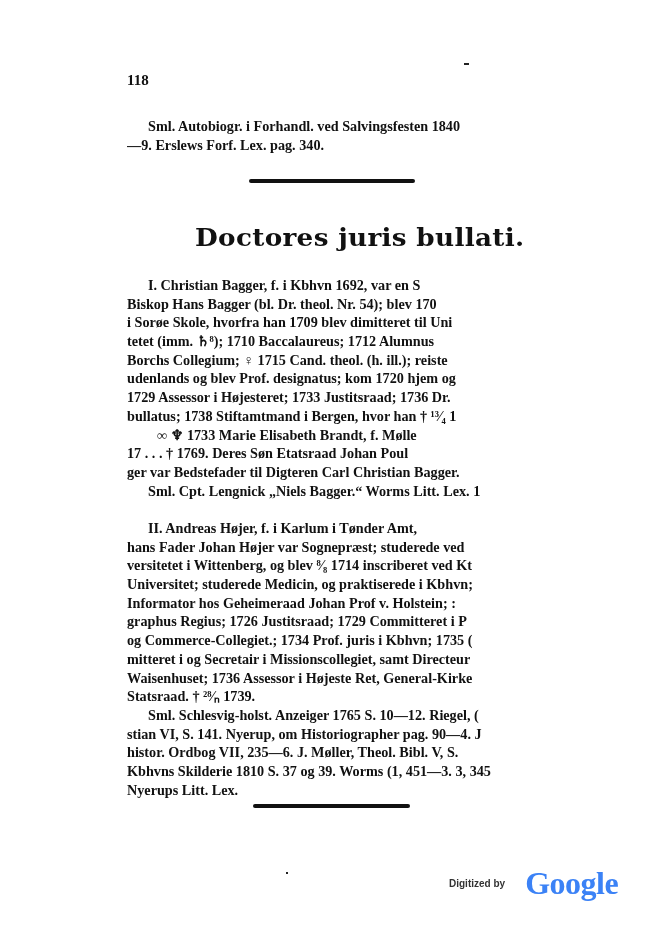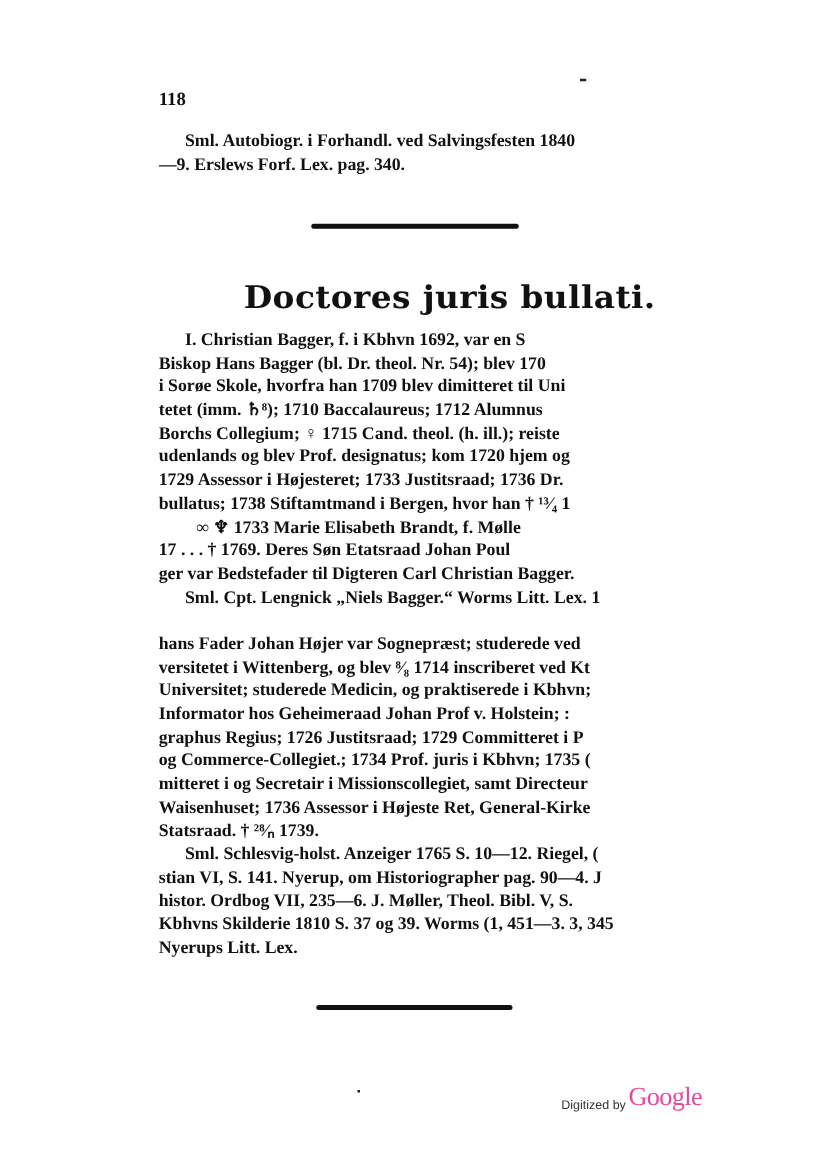--- a/index.html
+++ b/index.html
@@ -30,20 +30,21 @@
     .block {
       position: absolute;
       left: 127px;
       width: 420px;
       font-family: "Liberation Serif", serif;
       font-weight: bold;
       font-size: 14.2px;
       line-height: 18.7px;
       white-space: nowrap;
       overflow: hidden;
+      margin-top: 13px;
     }
     .line {
       display: block;
       height: 18.7px;
     }
     .indent-1 { padding-left: 21px; }
     .indent-2 { padding-left: 30px; }
     .rule {
       position: absolute;
       height: 4px;
@@ -59,33 +60,35 @@
       font-size: 25px;
       letter-spacing: 0.3px;
       transform: scaleX(1.05);
       transform-origin: left center;
     }
     .digitized {
       position: absolute;
       left: 449px;
       top: 865px;
       display: flex;
-      align-items: flex-end;
+      align-items: center;
       color: #333;
+      font-weight: bold;
     }
     .digitized .by {
       font-family: "Liberation Sans", sans-serif;
       font-size: 10px;
       margin-right: 2px;
     }
     .digitized .google {
       font-family: "Liberation Serif", serif;
-      font-size: 21px;
-      color: #ec4899;
+      font-size: 32px;
+      color: #3b82f6;
       letter-spacing: -0.5px;
+      margin-left: 18px;
     }
   </style>
 </head>
 <body>
 
 <div>
 
   <span class="speck" style="left:464px;top:63px;width:5px;height:2px;"></span>
 
   <div class="page-number">118</div>
@@ -108,20 +111,21 @@
     <span class="line">udenlands og blev Prof. designatus; kom 1720 hjem og</span>
     <span class="line">1729 Assessor i Højesteret; 1733 Justitsraad; 1736 Dr.</span>
     <span class="line">bullatus; 1738 Stiftamtmand i Bergen, hvor han † ¹³⁄₄ 1</span>
     <span class="line indent-2">∞ ♆ 1733 Marie Elisabeth Brandt, f. Mølle</span>
     <span class="line">17 . . . † 1769. Deres Søn Etatsraad Johan Poul</span>
     <span class="line">ger var Bedstefader til Digteren Carl Christian Bagger.</span>
     <span class="line indent-1">Sml. Cpt. Lengnick „Niels Bagger.“ Worms Litt. Lex. 1</span>
   </div>
 
   <div class="block" style="top:506px;">
+    <span class="line indent-1">II.   Andreas Højer, f. i Karlum i Tønder Amt,</span>
     <span class="line">hans Fader Johan Højer var Sognepræst; studerede ved</span>
     <span class="line">versitetet i Wittenberg, og blev ⁸⁄₈ 1714 inscriberet ved Kt</span>
     <span class="line">Universitet; studerede Medicin, og praktiserede i Kbhvn;</span>
     <span class="line">Informator hos Geheimeraad Johan Prof v. Holstein; :</span>
     <span class="line">graphus Regius; 1726 Justitsraad; 1729 Committeret i P</span>
     <span class="line">og Commerce-Collegiet.; 1734 Prof. juris i Kbhvn; 1735 (</span>
     <span class="line">mitteret i og Secretair i Missionscollegiet, samt Directeur</span>
     <span class="line">Waisenhuset; 1736 Assessor i Højeste Ret, General-Kirke</span>
     <span class="line">Statsraad.  † ²⁸⁄ₙ 1739.</span>
     <span class="line indent-1">Sml. Schlesvig-holst. Anzeiger 1765 S. 10—12.  Riegel, (</span>

